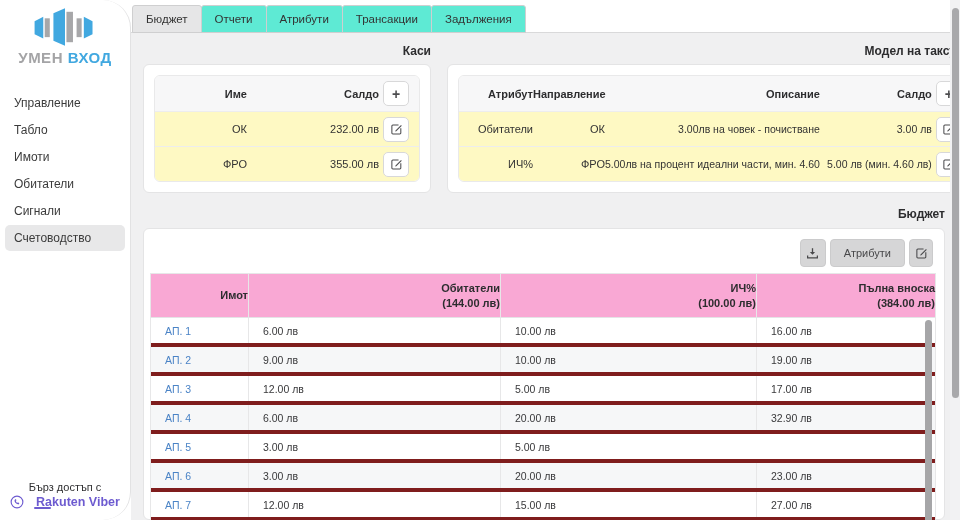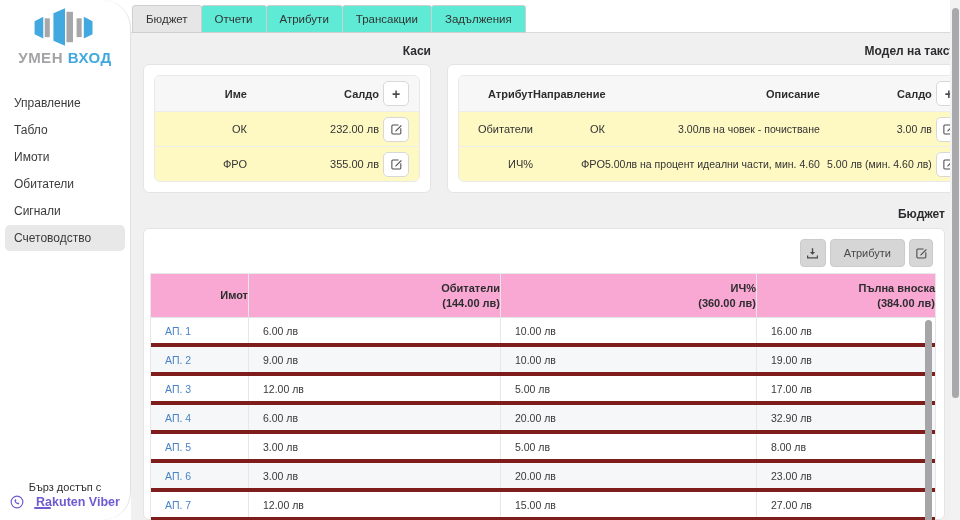--- a/index.html
+++ b/index.html
@@ -294,21 +294,21 @@
           <div class="b-hcell c1">
             <span>Имот</span>
               <span></span>
           </div>
           <div class="b-hcell c2">
             <span>Обитатели</span>
               <span>(144.00 лв)</span>
           </div>
           <div class="b-hcell c3">
             <span>ИЧ%</span>
-              <span>(360.00 лв)</span>
+              <span>(100.00 лв)</span>
           </div>
           <div class="b-hcell c4">
             <span>Пълна вноска</span>
               <span>(384.00 лв)</span>
           </div>
         </div>
         <div class="b-body">
 
             <div class="b-row">
               <div class="b-cell c1">
@@ -345,21 +345,20 @@
               <div class="b-cell c3">20.00 лв</div>
               <div class="b-cell c4">32.90 лв</div>
             </div>
 
             <div class="b-row">
               <div class="b-cell c1">
                 <span class="prop-link">АП. 5</span>
               </div>
               <div class="b-cell c2">3.00 лв</div>
               <div class="b-cell c3">5.00 лв</div>
-              <div class="b-cell c4">8.00 лв</div>
             </div>
 
             <div class="b-row">
               <div class="b-cell c1">
                 <span class="prop-link">АП. 6</span>
               </div>
               <div class="b-cell c2">3.00 лв</div>
               <div class="b-cell c3">20.00 лв</div>
               <div class="b-cell c4">23.00 лв</div>
             </div>

